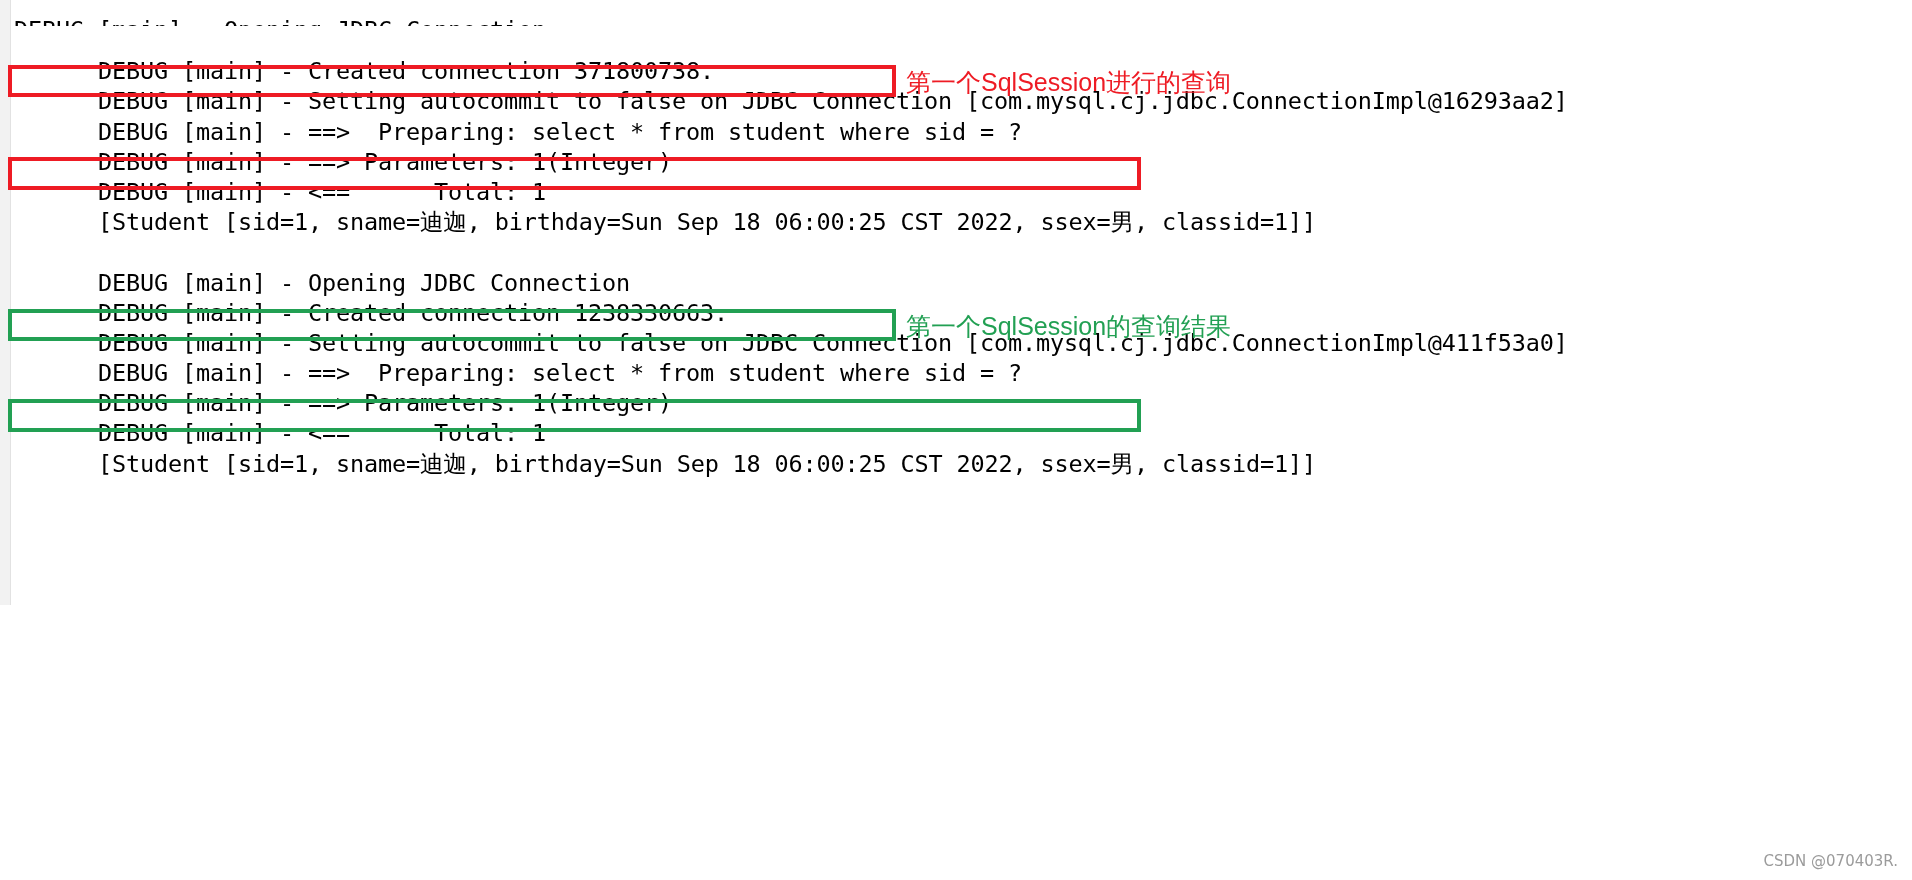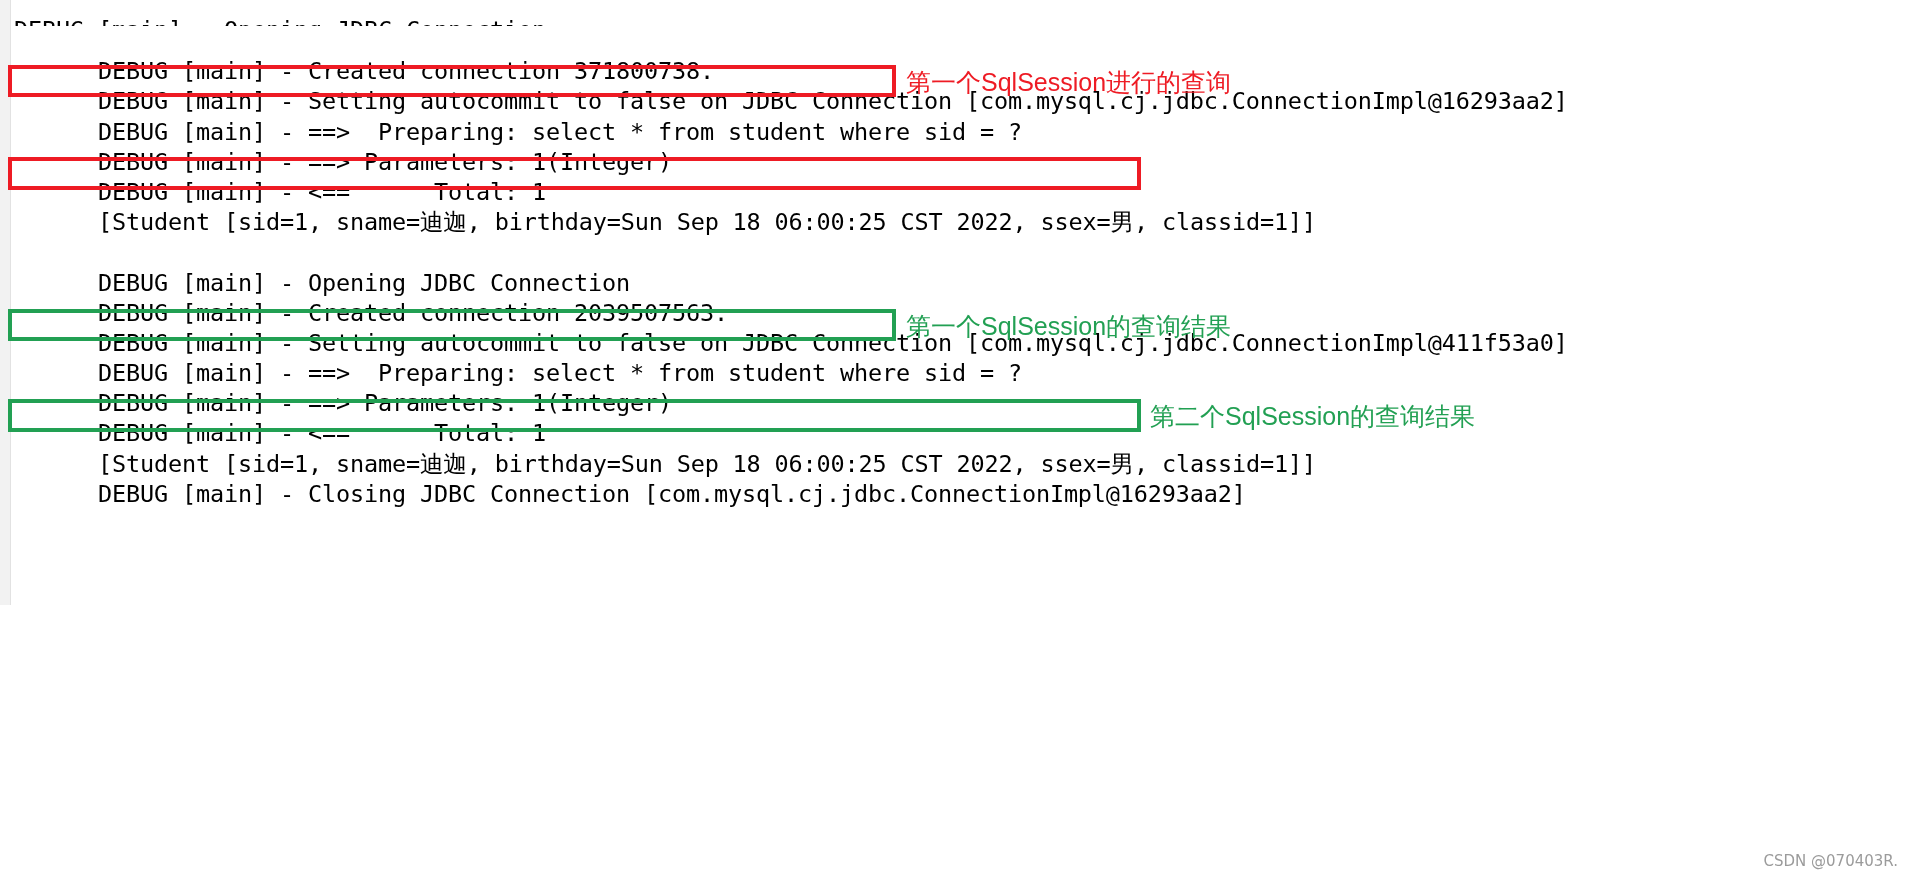--- a/index.html
+++ b/index.html
@@ -147,21 +147,21 @@
 
     <div class="sep-line">
       
     </div>
 
     <div class="log-line">
       <span class="text">DEBUG [main] - Opening JDBC Connection</span>
     </div>
 
     <div class="log-line">
-      <span class="text">DEBUG [main] - Created connection 2039507563.</span>
+      <span class="text">DEBUG [main] - Created connection 1238330663.</span>
     </div>
 
     <div class="log-line">
       <span class="text">DEBUG [main] - Setting autocommit to false on JDBC Connection [com.mysql.cj.jdbc.ConnectionImpl@411f53a0]</span>
     </div>
 
     <div class="log-line">
       <span class="text">DEBUG [main] - ==&gt;  Preparing: select * from student where sid = ?</span>
     </div>
 
@@ -171,33 +171,29 @@
 
     <div class="log-line">
       <span class="text">DEBUG [main] - &lt;==      Total: 1</span>
     </div>
 
     <div class="log-line">
       <span class="text">[Student [sid=1, sname=迪迦, birthday=Sun Sep 18 06:00:25 CST 2022, ssex=男, classid=1]]</span>
     </div>
 
 
-    <div class="log-line">
-      <span class="text">DEBUG [main] - Closing JDBC Connection [com.mysql.cj.jdbc.ConnectionImpl@16293aa2]</span>
-    </div>
 
   </div>
 
   <div class="hl-box hl-red" style="left:8px;  top:65px;  width:888px;  height:32px;"></div>
   <div class="hl-box hl-red" style="left:8px;  top:157px; width:1133px; height:33px;"></div>
   <div class="hl-box hl-green" style="left:8px;  top:309px; width:888px;  height:32px;"></div>
   <div class="hl-box hl-green" style="left:8px;  top:399px; width:1133px; height:33px;"></div>
 
   <div class="annot annot-red" style="left:906px;  top:67px;">第一个SqlSession进行的查询</div>
 
 
   <div class="annot annot-green" style="left:906px;  top:311px;">第一个SqlSession的查询结果</div>
 
-  <div class="annot annot-green" style="left:1150px; top:401px;">第二个SqlSession的查询结果</div>
 
 </div>
 
 <div id="watermark">CSDN @070403R.</div>
 
 </body></html>

